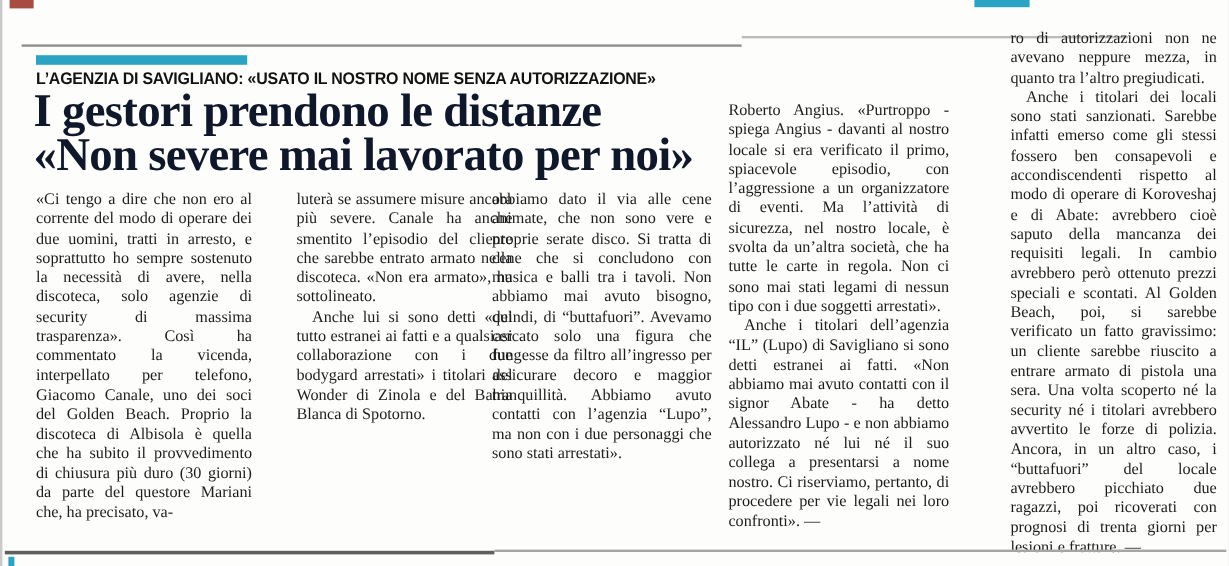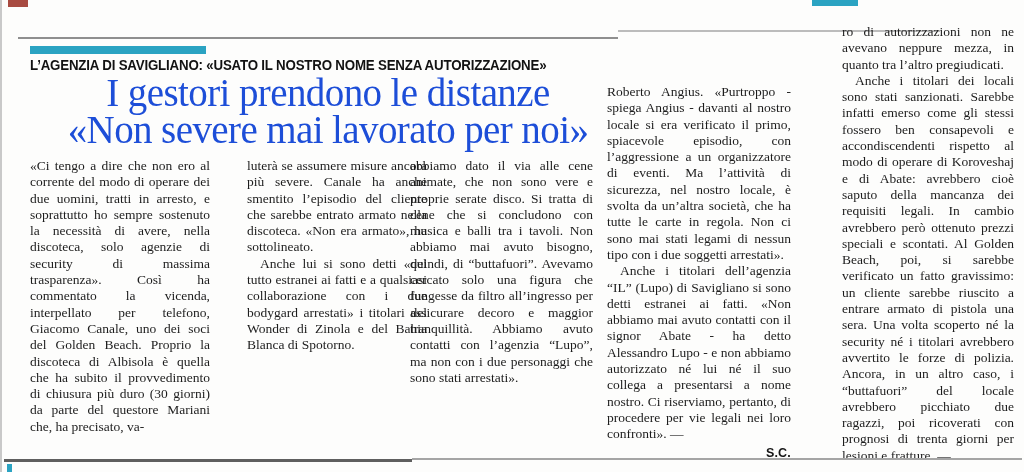--- a/index.html
+++ b/index.html
@@ -25,22 +25,22 @@
   .kicker{
     position:absolute;left:30px;top:57px;width:600px;
     font-family:"Liberation Sans", sans-serif;
     font-weight:bold;font-size:14px;letter-spacing:-0.2px;
     transform:scaleX(0.95);transform-origin:left top;
     color:#121212;white-space:nowrap;
   }
   .headline{
     position:absolute;left:28px;top:74px;width:600px;
     font-family:"Liberation Serif", serif;
-    font-weight:normal;font-size:39px;line-height:37px;
-    letter-spacing:-0.6px;color:#1d4ed8;text-align:center;
+    font-weight:bold;font-size:39px;line-height:37px;
+    letter-spacing:-0.6px;color:#0f172a;
   }
   .col{
     position:absolute;
     font-size:13.5px;line-height:16.3px;
     text-align:justify;
   }
   .col p{margin:0;}
   .col p.ind{text-indent:13px;}
   .col-1{left:30px;top:158px;width:180px;height:282px;}
   .col-2{left:219px;top:158px;width:180px;height:282px;margin-left:28px;}
@@ -85,21 +85,20 @@
     <p class="ind">Anche lui si sono detti «del tutto estranei ai fatti e a qualsiasi collaborazione con i due bodygard arrestati» i titolari del Wonder di Zinola e del Bahia Blanca di Spotorno.</p>
   </div>
 
   <div class="col col-3">
     <p>abbiamo dato il via alle cene animate, che non sono vere e proprie serate disco. Si tratta di cene che si concludono con musica e balli tra i tavoli. Non abbiamo mai avuto bisogno, quindi, di “buttafuori”. Avevamo cercato solo una figura che fungesse da filtro all’ingresso per assicurare decoro e maggior tranquillità. Abbiamo avuto contatti con l’agenzia “Lupo”, ma non con i due personaggi che sono stati arrestati».</p>
   </div>
 
   <div class="col col-4">
     <p>Roberto Angius. «Purtroppo - spiega Angius - davanti al nostro locale si era verificato il primo, spiacevole episodio, con l’aggressione a un organizzatore di eventi. Ma l’attività di sicurezza, nel nostro locale, è svolta da un’altra società, che ha tutte le carte in regola. Non ci sono mai stati legami di nessun tipo con i due soggetti arrestati».</p>
     <p class="ind">Anche i titolari dell’agenzia “IL” (Lupo) di Savigliano si sono detti estranei ai fatti. «Non abbiamo mai avuto contatti con il signor Abate - ha detto Alessandro Lupo - e non abbiamo autorizzato né lui né il suo collega a presentarsi a nome nostro. Ci riserviamo, pertanto, di procedere per vie legali nei loro confronti». —</p>
-    <div class="byline">S.C.</div>
   </div>
 
   <div class="col col-5">
     <p>ro di autorizzazioni non ne avevano neppure mezza, in quanto tra l’altro pregiudicati.</p>
     <p class="ind">Anche i titolari dei locali sono stati sanzionati. Sarebbe infatti emerso come gli stessi fossero ben consapevoli e accondiscendenti rispetto al modo di operare di Koroveshaj e di Abate: avrebbero cioè saputo della mancanza dei requisiti legali. In cambio avrebbero però ottenuto prezzi speciali e scontati. Al Golden Beach, poi, si sarebbe verificato un fatto gravissimo: un cliente sarebbe riuscito a entrare armato di pistola una sera. Una volta scoperto né la security né i titolari avrebbero avvertito le forze di polizia. Ancora, in un altro caso, i “buttafuori” del locale avrebbero picchiato due ragazzi, poi ricoverati con prognosi di trenta giorni per lesioni e fratture. —</p>
   </div>
 
   <div class="rule rule-bottom-left"></div>
   <div class="rule rule-bottom-right"></div>
 

